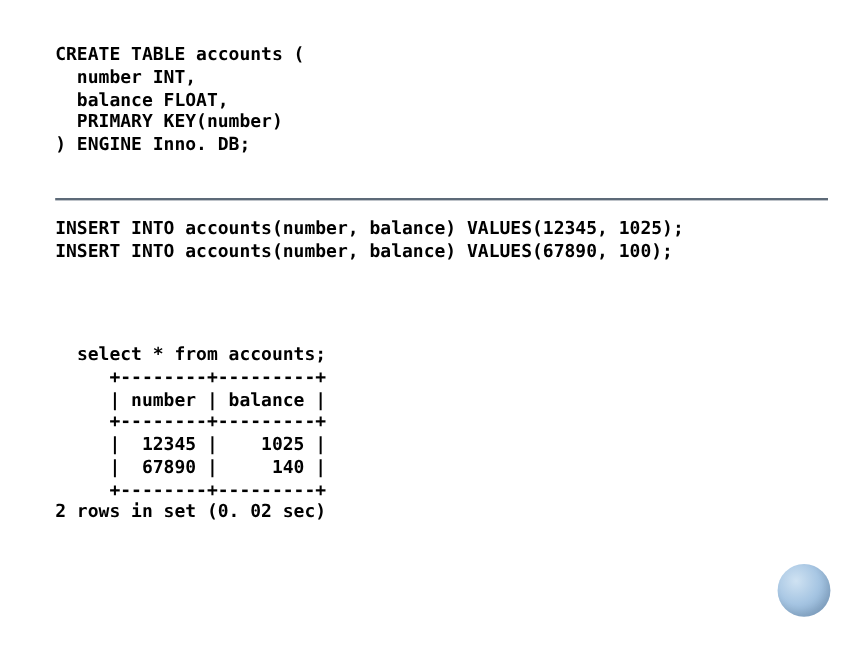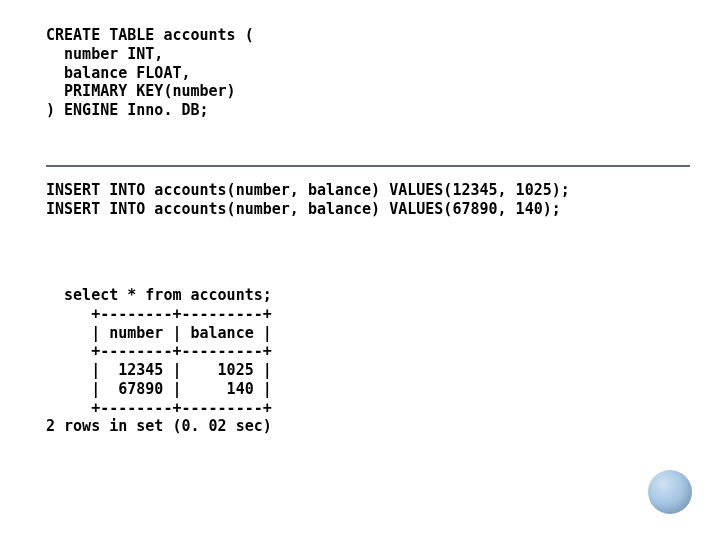--- a/index.html
+++ b/index.html
@@ -43,38 +43,38 @@
   .dot {
     position: absolute;
     right: 28px;
     bottom: 26px;
     width: 44px;
     height: 44px;
     border-radius: 50%;
     background: radial-gradient(circle at 35% 32%, #cfe2f2 0%, #a7c6e3 45%, #87aacc 80%, #7699bd 100%);
     box-shadow: inset -3px -4px 6px rgba(0,0,0,0.08);
   }
-  .block1 { position: absolute; top: 0; }
+  .block1 { position: absolute; top: 10px; }
   .block2 { position: absolute; top: 155px; }
   .block3 { position: absolute; top: 260px; text-align: right; }
 </style>
 </head>
 <body>
 
 <div class="page">
 
   <div class="content">
     <pre class="block block1">CREATE TABLE accounts (
   number INT,
   balance FLOAT,
   PRIMARY KEY(number)
 ) ENGINE Inno. DB;</pre>
 
     <pre class="block block2">INSERT INTO accounts(number, balance) VALUES(12345, 1025);
-INSERT INTO accounts(number, balance) VALUES(67890, 140);</pre>
+INSERT INTO accounts(number, balance) VALUES(67890, 100);</pre>
 
     <pre class="block block3">select * from accounts;
 +--------+---------+
 | number | balance |
 +--------+---------+
 |  12345 |    1025 |
 |  67890 |     140 |
 +--------+---------+
 2 rows in set (0. 02 sec)</pre>
   </div>

